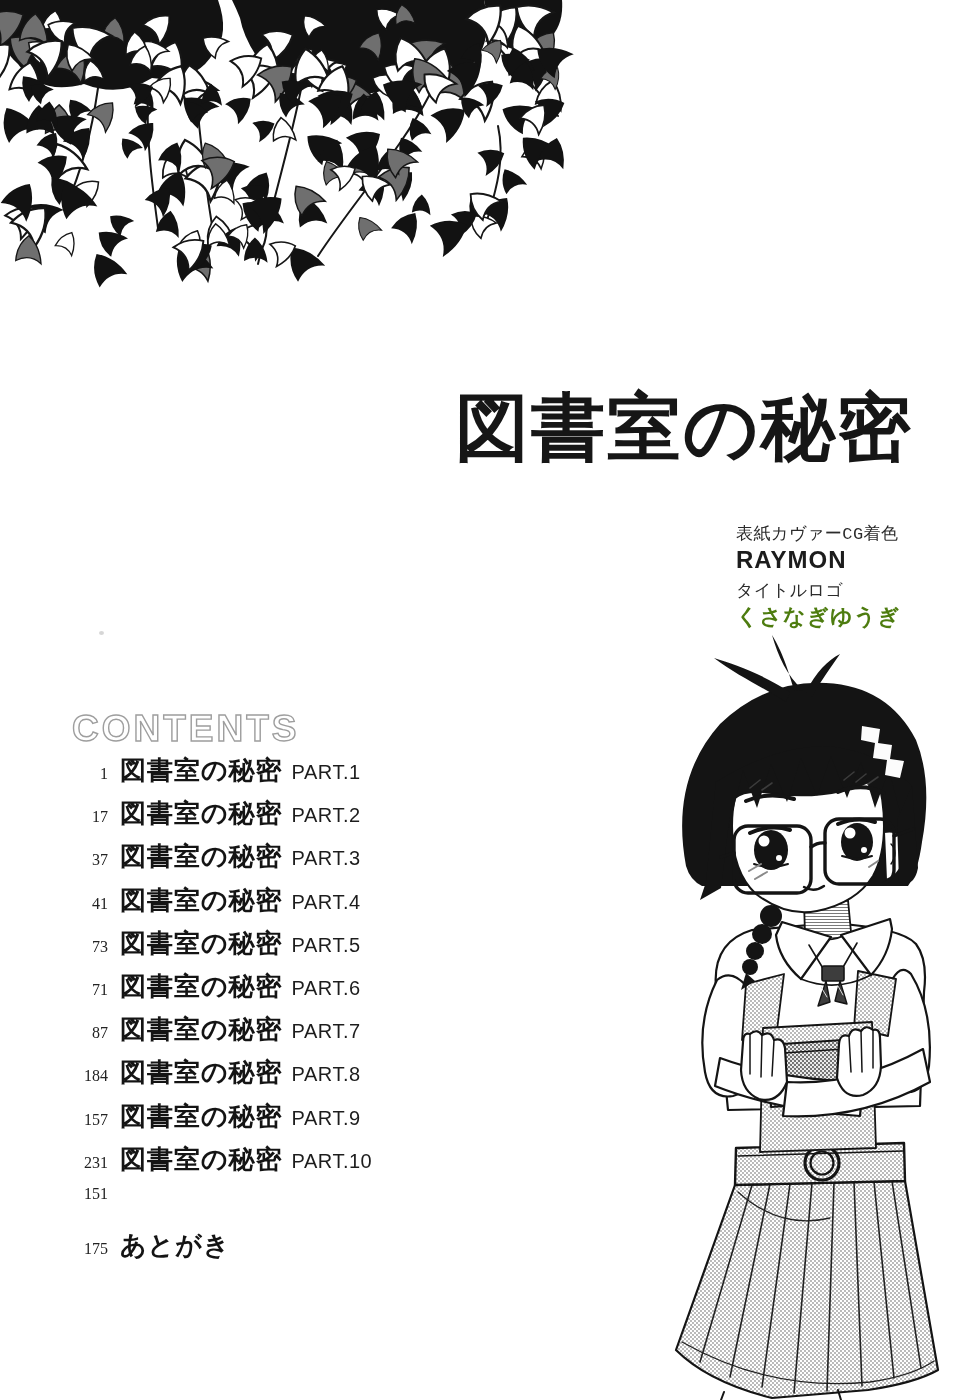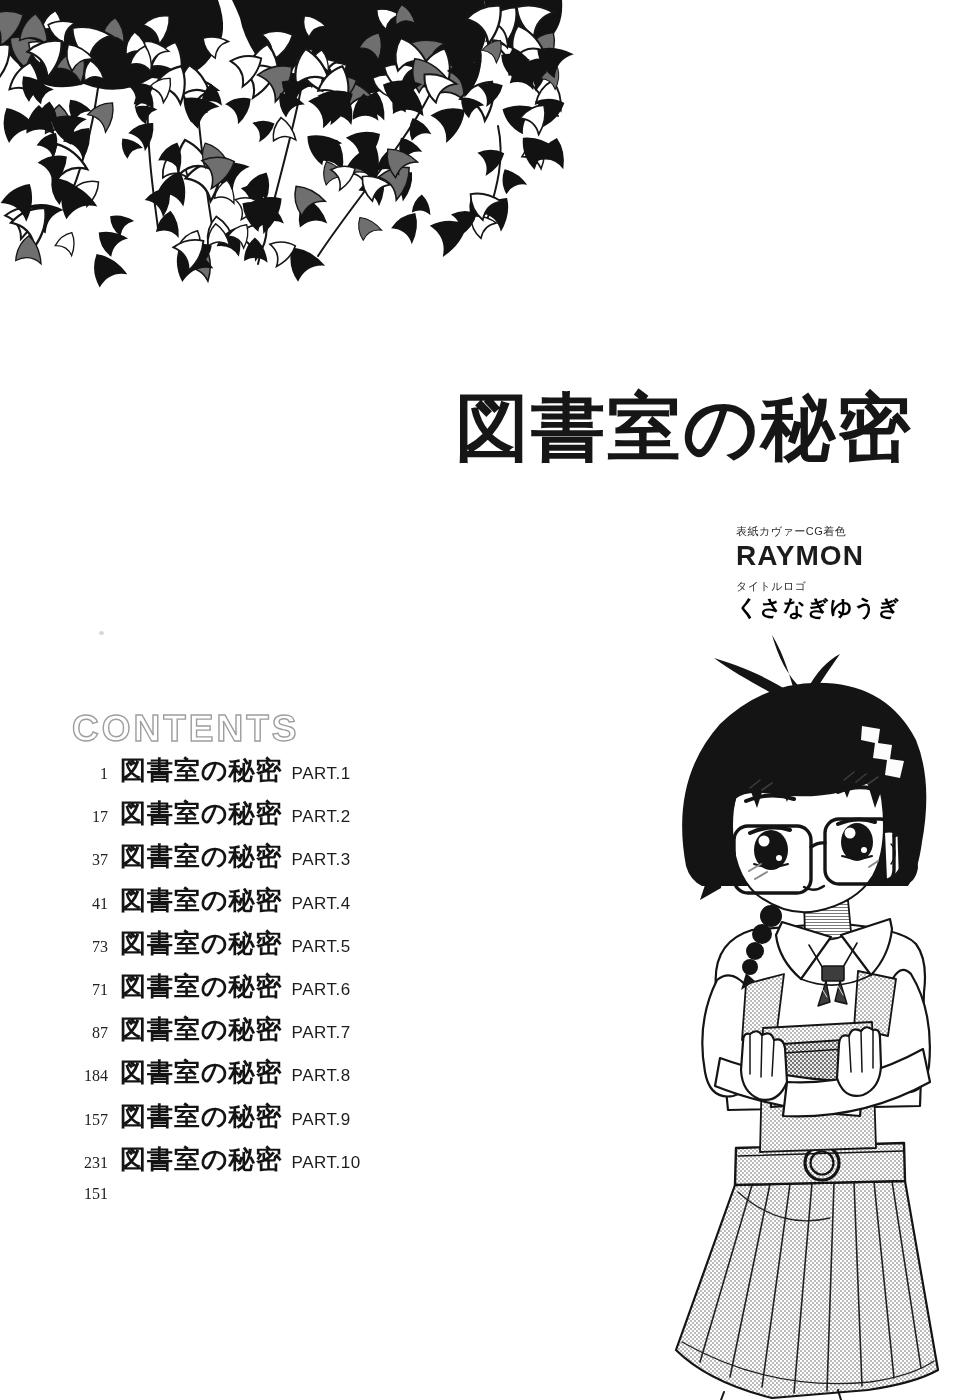--- a/index.html
+++ b/index.html
@@ -11,32 +11,32 @@
   .foliage{position:absolute;left:0;top:0;}
   .girl{position:absolute;left:620px;top:630px;}
   .speck{position:absolute;left:99px;top:631px;width:5px;height:4px;border-radius:50%;
     background:#b5b5b5;opacity:.55;}
   .book-title{
     position:absolute;left:455px;top:379px;white-space:nowrap;
     font-family:"Liberation Serif","DejaVu Serif",serif;
     font-weight:700;font-size:74px;letter-spacing:2px;color:#161616;
   }
   .credits{position:absolute;left:736px;top:526px;line-height:1.05;}
-  .credit-role{font-size:11px;letter-spacing:.5px;color:#2b2b2b;}
-  .credit-name-en{font-size:28px;font-weight:600;letter-spacing:1px;color:#1c1c1c;margin:3px 0 11px 0;}
-  .credit-name-ja{font-size:22px;font-weight:700;letter-spacing:1px;color:#000000;margin-top:4px;
+  .credit-role{font-size:17px;letter-spacing:.5px;color:#2b2b2b;font-family:Liberation Mono, monospace;}
+  .credit-name-en{font-size:24px;font-weight:600;letter-spacing:1px;color:#1c1c1c;margin:3px 0 11px 0;}
+  .credit-name-ja{font-size:22px;font-weight:700;letter-spacing:1px;color:#4d7c0f;margin-top:4px;
     font-family:"Liberation Sans",sans-serif;}
   .contents-heading{position:absolute;left:70px;top:704px;}
   .toc{position:absolute;left:56px;top:753px;}
   .toc-row{display:flex;align-items:baseline;height:43.2px;}
   .toc-page{width:52px;text-align:right;font-family:"Liberation Serif","DejaVu Serif",serif;
     font-size:16px;color:#222222;}
   .toc-title{margin-left:12px;font-family:"Liberation Serif","DejaVu Serif",serif;
     font-weight:700;font-size:26px;letter-spacing:1px;color:#141414;white-space:nowrap;}
-  .toc-part{margin-left:9px;font-size:17px;font-weight:500;letter-spacing:.5px;color:#1d1d1d;}
+  .toc-part{margin-left:9px;font-size:20px;font-weight:500;letter-spacing:.5px;color:#1d1d1d;}
 </style>
 </head>
 <body>
 
 <svg class="foliage" id="foliage" width="600" height="320" viewBox="0 0 600 320">
   <defs>
     <path id="lf" d="M0,0 Q5,-6 14,-7 Q9,-1 13,6 Q5,6 0,0 Z"></path>
   </defs>
 
   <path fill="#121212" d="M0,0 L218,0 Q230,34 214,52 Q196,84 152,78 Q120,98 84,84 Q40,96 18,64 Q2,50 0,30 Z"></path>
@@ -301,20 +301,25 @@
   </div>
   <div class="toc-row">
     <span class="toc-page">231</span>
     <span class="toc-title">図書室の秘密</span>
     <span class="toc-part">PART.10</span>
   </div>
   <div class="toc-row">
     <span class="toc-page">151</span>
     <span class="toc-part"></span>
   </div>
+  <div class="toc-row">
+    <span class="toc-page">175</span>
+    <span class="toc-title">あとがき</span>
+    <span class="toc-part"></span>
+  </div>
 </div>
 
 <svg class="girl" width="341" height="770" viewBox="0 0 341 770">
   <defs>
     <pattern id="t1" patternUnits="userSpaceOnUse" width="4" height="4">
       <rect width="4" height="4" fill="#ffffff"></rect>
       <circle cx="1" cy="1" r="0.9" fill="#9a9a9a"></circle>
       <circle cx="3" cy="3" r="0.9" fill="#9a9a9a"></circle>
     </pattern>
     <pattern id="t2" patternUnits="userSpaceOnUse" width="4" height="4">

